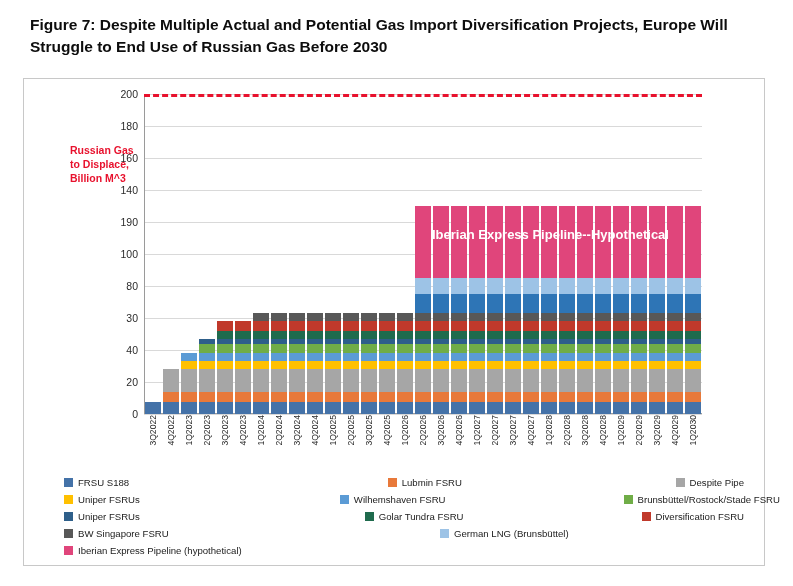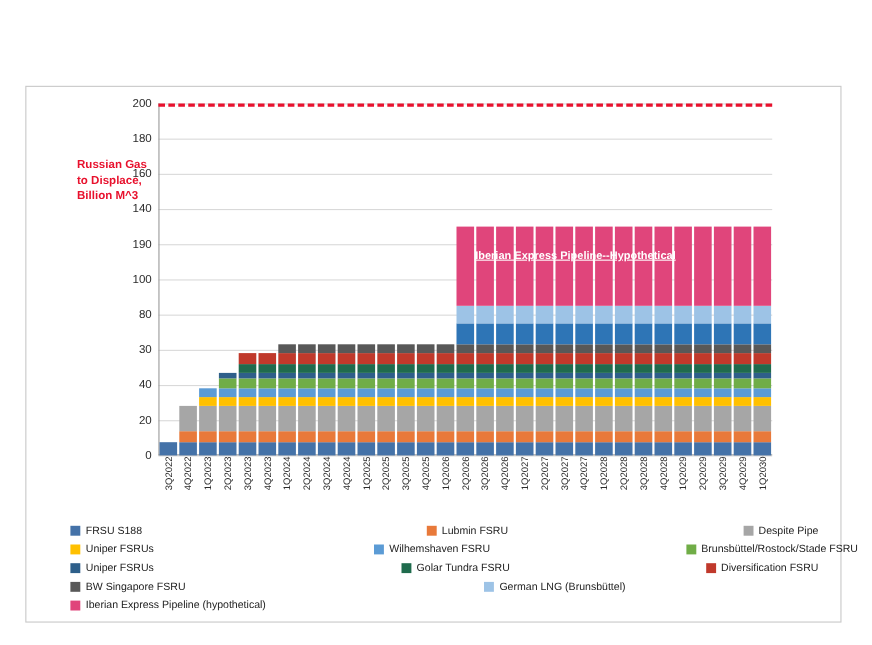--- a/index.html
+++ b/index.html
@@ -111,25 +111,24 @@
   .threshold {
     position: absolute;
     left: 0;
     width: 100%;
     height: 0;
     border-top: 3px dashed #e8112d;
   }
   
   .annotation {
     position: absolute;
-    font-size: 10px;
+    font-size: 13px;
     font-weight: bold;
     color: #ffffff;
     white-space: nowrap;
-    text-decoration: underline;
   }
   
   .xlabels {
     position: absolute;
     left: 120px;
     top: 336px;
     width: 558px;
     height: 52px;
   }
   .xlabel {
@@ -167,20 +166,21 @@
   }
   .legend-label {
     white-space: nowrap;
   }
 </style>
 </head>
 <body>
 
 <div id="page">
 
+  <div class="fig-title">Figure 7: Despite Multiple Actual and Potential Gas Import Diversification Projects, Europe Will Struggle to End Use of Russian Gas Before 2030</div>
 
   <div class="chart-frame">
 
     <div class="y-axis-title">Russian Gas to Displace, Billion M^3</div>
 
     <div class="plot">
       <div class="plot-inner" id="plot-inner">
           <div class="gridline" style="top: 320px;"></div>
           <div class="ytick" style="top: 320px;">0</div>
           <div class="gridline" style="top: 288px;"></div>

